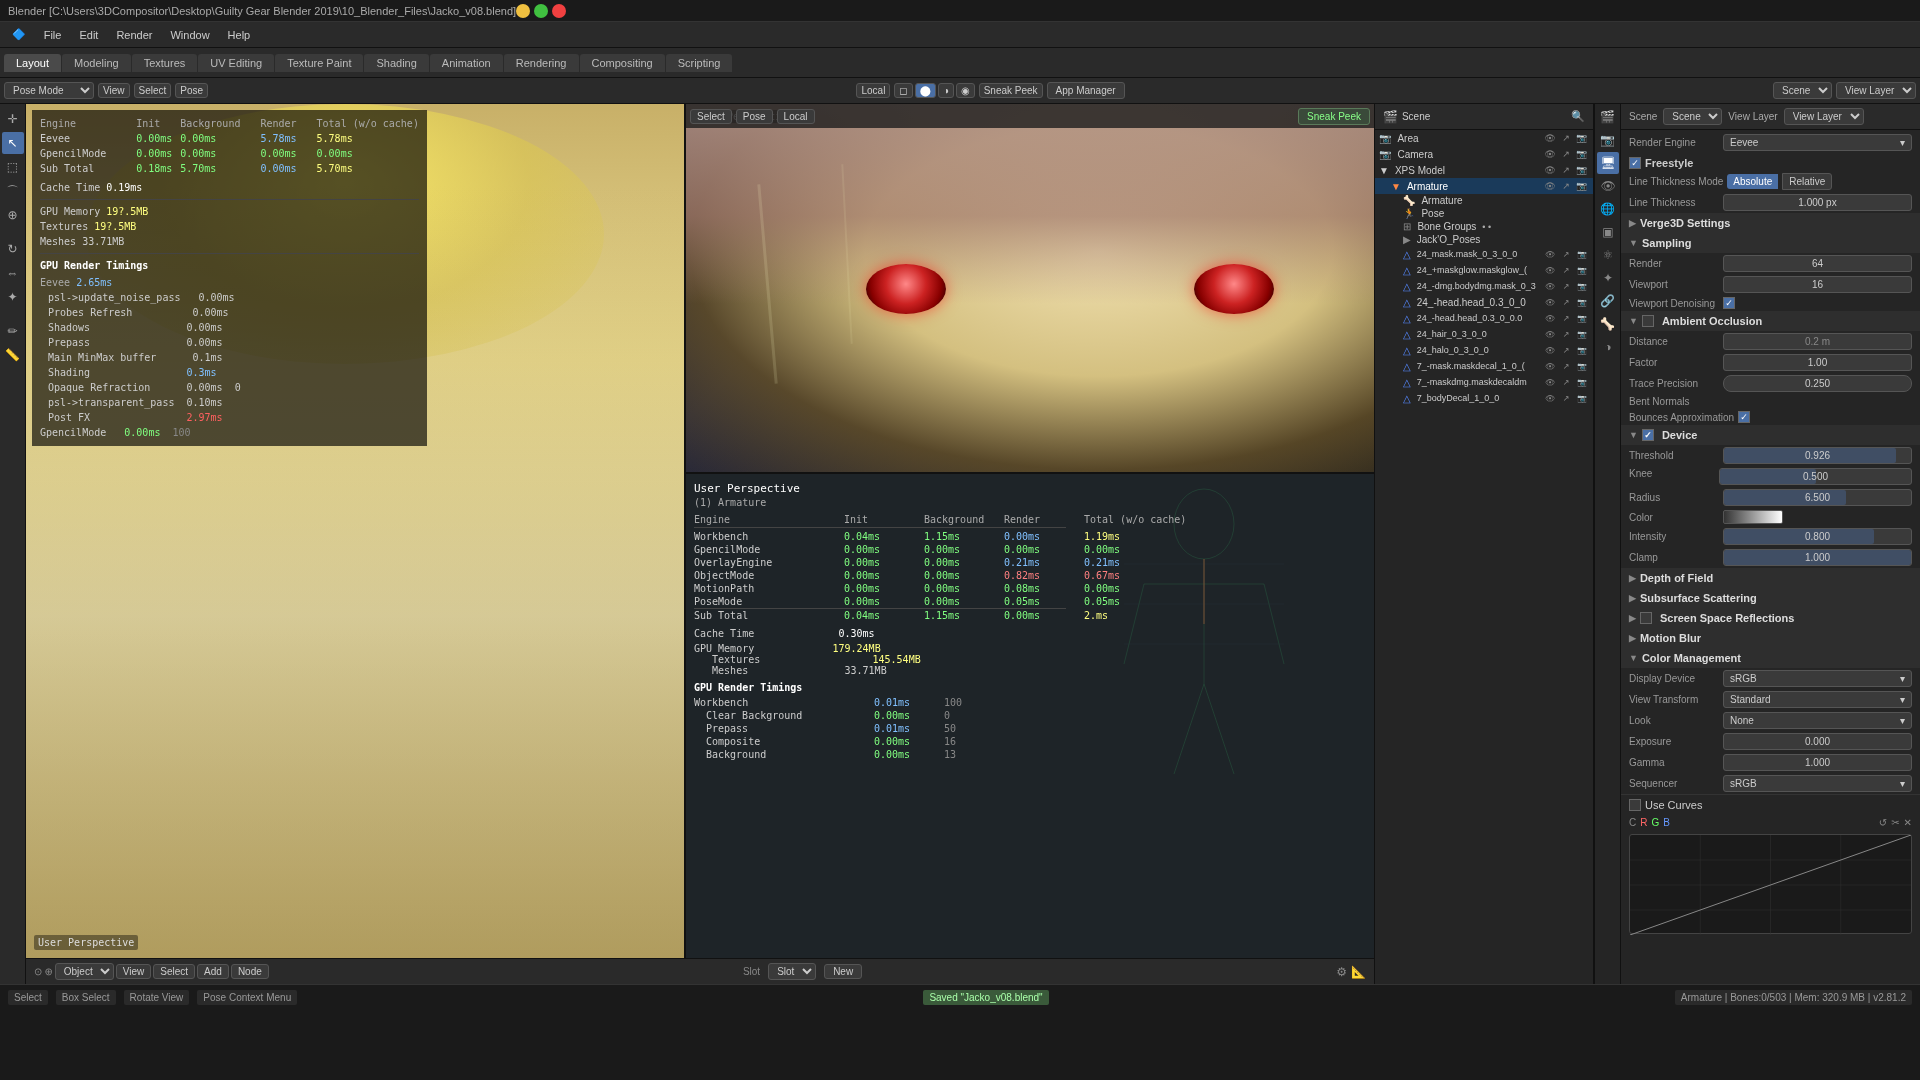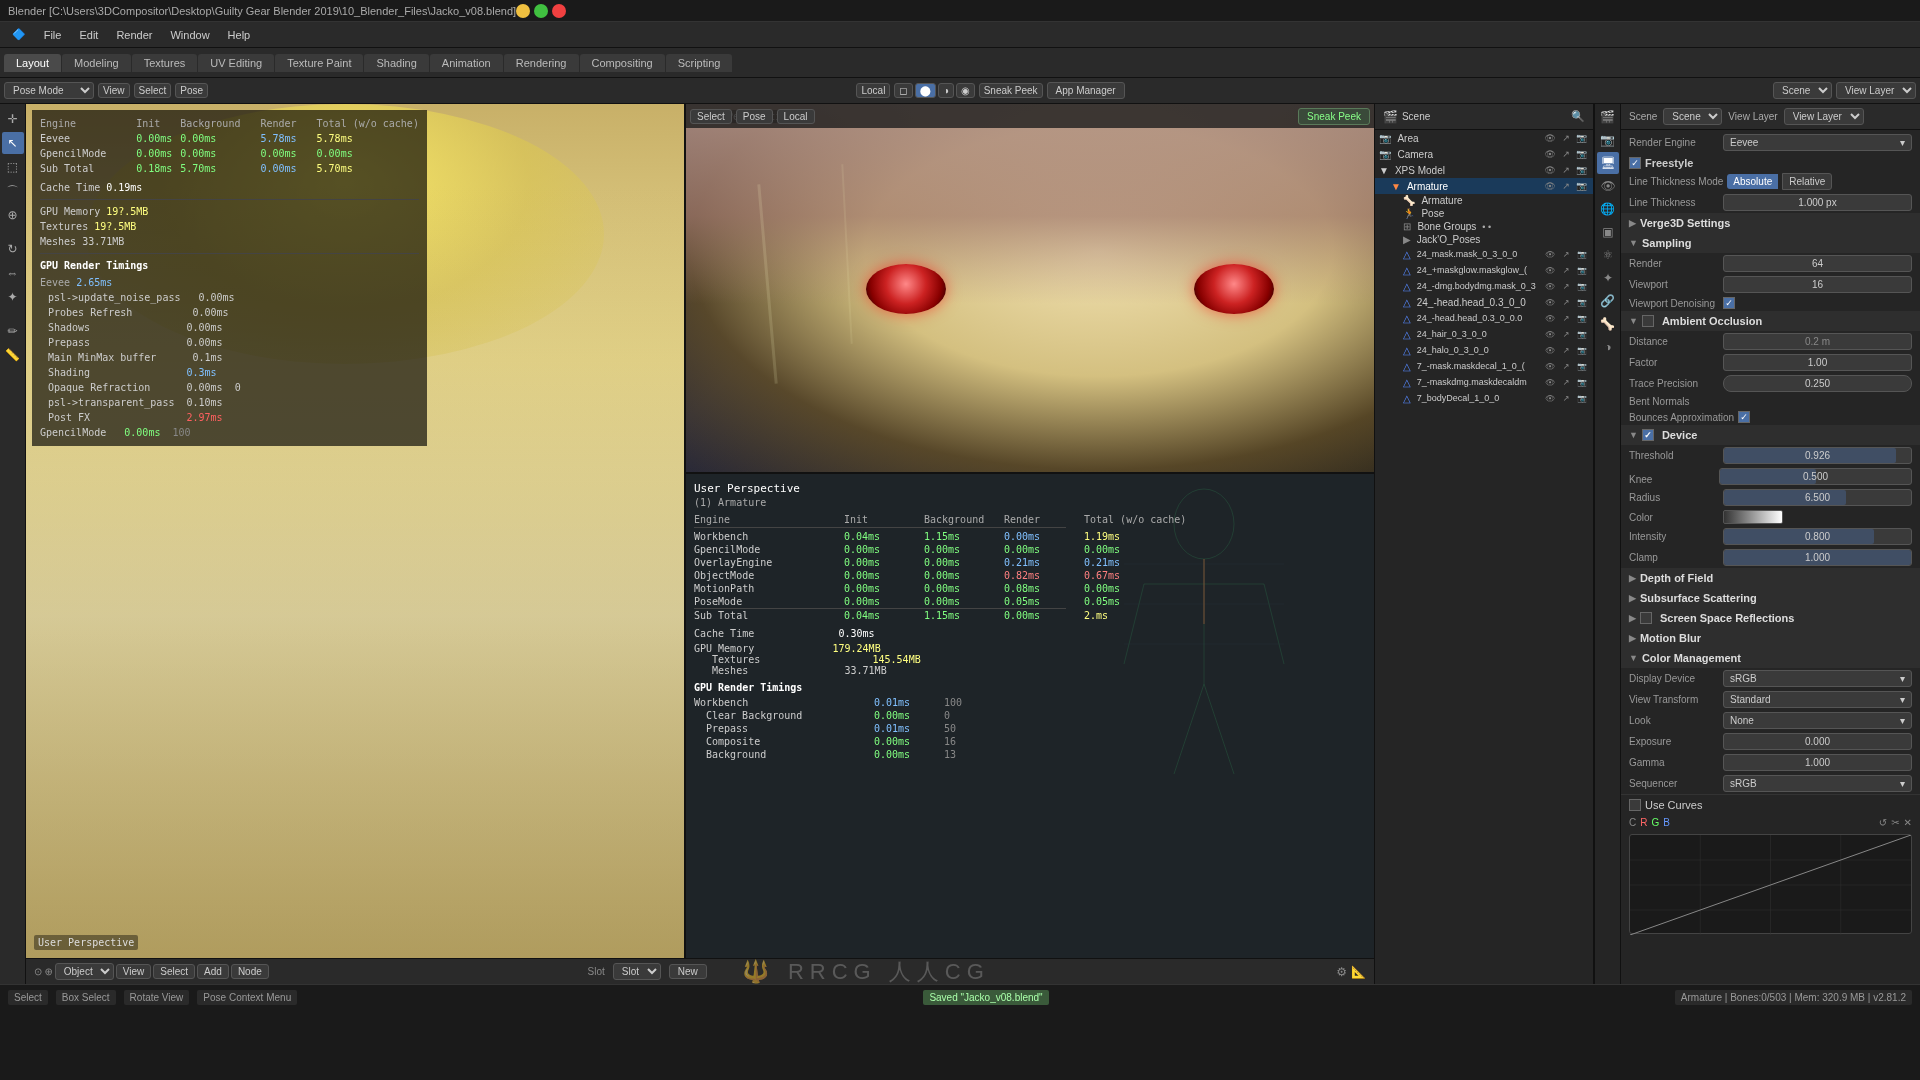--- a/index.html
+++ b/index.html
@@ -621,23 +621,20 @@
         <button style="background:#3a3a3a;color:#ccc;border:1px solid #555;border-radius:3px;padding:1px 6px;font-size:10px;cursor:pointer;">Select</button>
         <button style="background:#3a3a3a;color:#ccc;border:1px solid #555;border-radius:3px;padding:1px 6px;font-size:10px;cursor:pointer;">Add</button>
         <button style="background:#3a3a3a;color:#ccc;border:1px solid #555;border-radius:3px;padding:1px 6px;font-size:10px;cursor:pointer;">Node</button>
       </div>
       <div style="flex:1;"></div>
       <span style="color:#888;font-size:10px;">Slot</span>
       <select style="background:#3a3a3a;color:#ccc;border:1px solid #555;border-radius:3px;padding:1px 4px;font-size:10px;cursor:pointer;">
         <option>Slot</option>
       </select>
       <button style="background:#3a3a3a;color:#ccc;border:1px solid #555;border-radius:3px;padding:1px 8px;font-size:10px;cursor:pointer;">New</button>
-      <div style="flex:1;display:flex;justify-content:center;align-items:center;">
-        <span style="font-size:22px;color:#888;letter-spacing:6px;opacity:0.5;">🔱 RRCG 人人CG</span>
-      </div>
       <div style="flex:1;"></div>
       <div style="display:flex;gap:4px;">
         <span style="font-size:12px;color:#888;cursor:pointer;">⚙</span>
         <span style="font-size:12px;color:#888;cursor:pointer;">📐</span>
       </div>
     </div>
   </div>
 
   <div id="outliner">
     <div class="outliner-header">
@@ -896,21 +893,21 @@
       <div class="checkbox-item checked" style="margin-right:4px;">✓</div>
       <span>Device</span>
     </div>
     <div style="padding:2px 8px;display:flex;align-items:center;gap:4px;">
       <span style="color:#999;font-size:10px;min-width:90px;">Threshold</span>
       <div class="prop-value" style="flex:1;position:relative;overflow:hidden;">
         <div style="position:absolute;top:0;left:0;height:100%;width:92%;background:rgba(74,111,165,0.4);border-radius:2px;"></div>
         <span style="position:relative;z-index:1;">0.926</span>
       </div>
     </div>
-    <div style="padding:2px 8px;display:flex;align-items:flex-end;gap:0;">
+    <div style="padding:2px 8px;display:flex;align-items:flex-start;gap:0;">
       <span style="color:#999;font-size:10px;min-width:90px;">Knee</span>
       <div class="prop-value" style="flex:1;position:relative;overflow:hidden;">
         <div style="position:absolute;top:0;left:0;height:100%;width:50%;background:rgba(74,111,165,0.4);border-radius:2px;"></div>
         <span style="position:relative;z-index:1;">0.500</span>
       </div>
     </div>
     <div style="padding:2px 8px;display:flex;align-items:center;gap:4px;">
       <span style="color:#999;font-size:10px;min-width:90px;">Radius</span>
       <div class="prop-value" style="flex:1;position:relative;overflow:hidden;">
         <div style="position:absolute;top:0;left:0;height:100%;width:65%;background:rgba(74,111,165,0.4);border-radius:2px;"></div>

